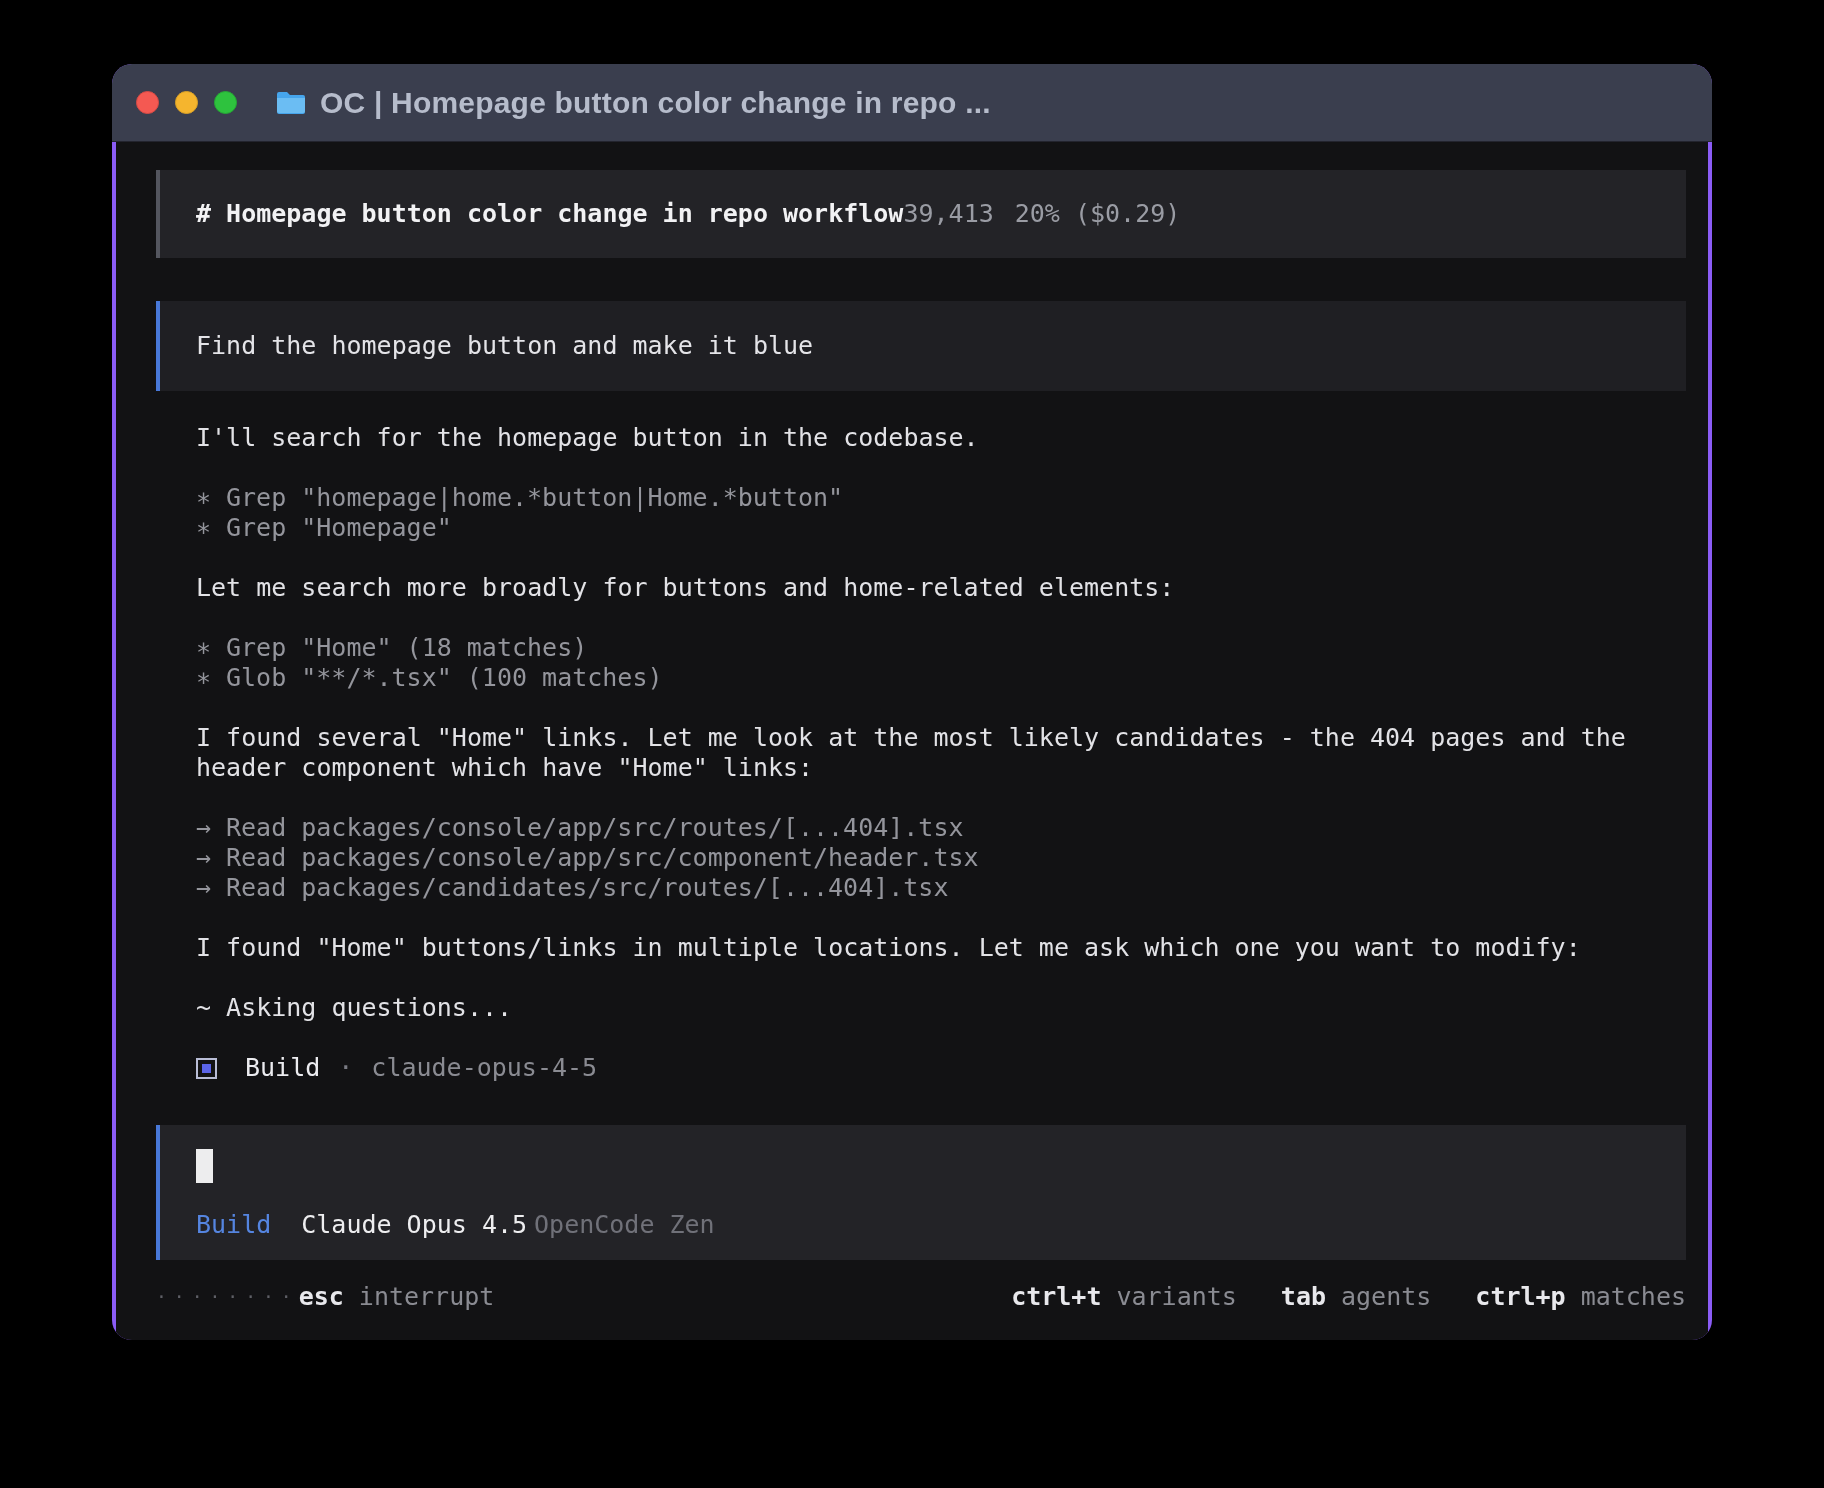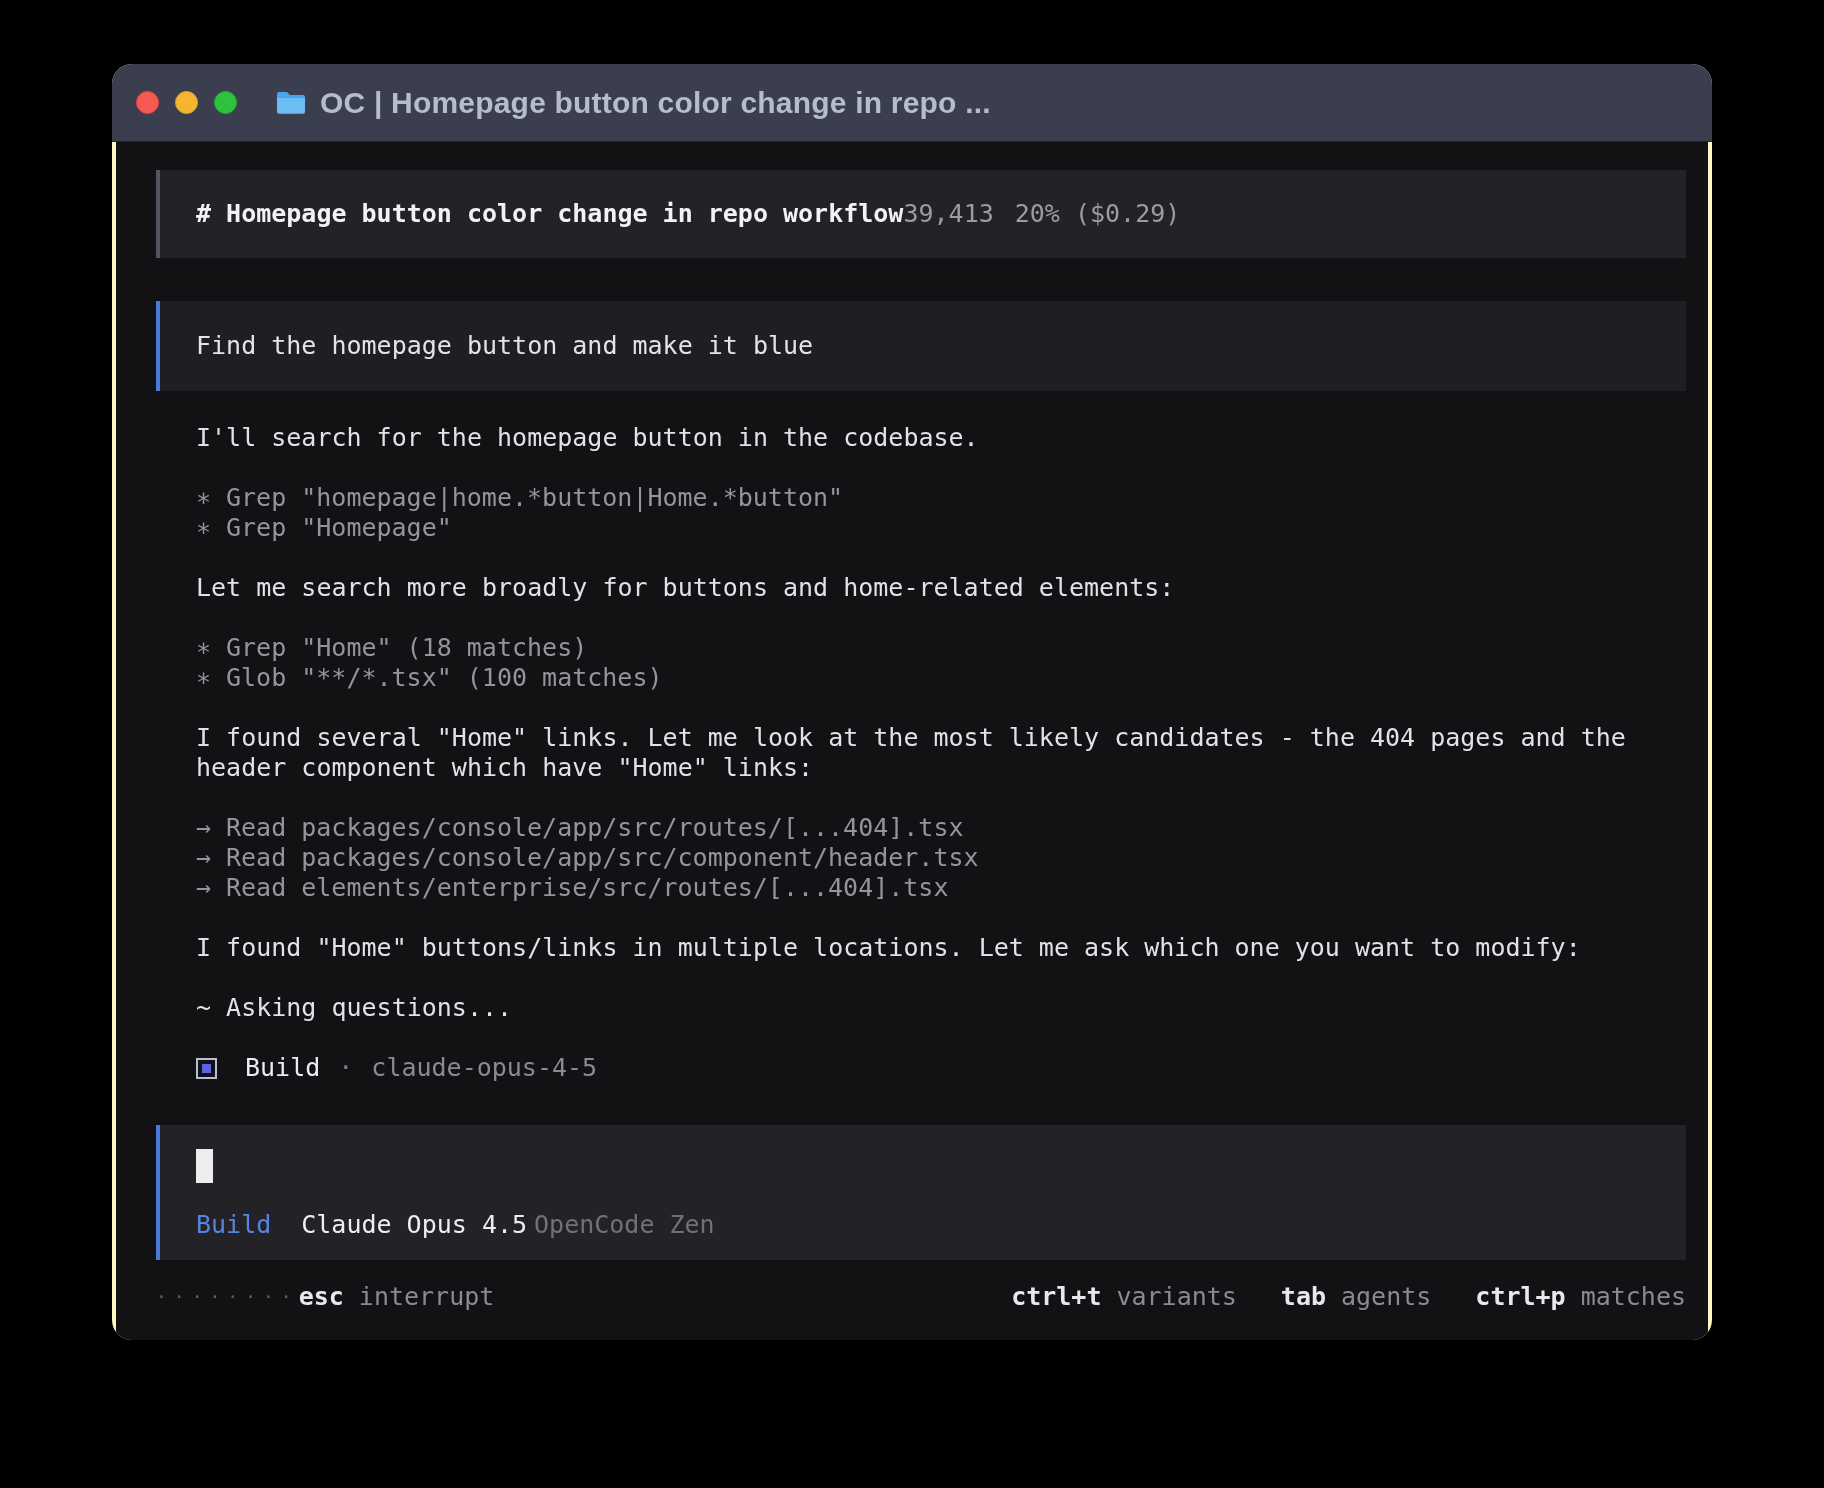--- a/index.html
+++ b/index.html
@@ -1,21 +1,21 @@
 <!DOCTYPE html>
 <html><head>
 <meta charset="utf-8">
 <style>
   * { margin:0; padding:0; box-sizing:border-box; }
   html,body { width:1824px; height:1488px; background:#000; overflow:hidden;
               font-family:"DejaVu Sans Mono", monospace; }
 
   .window {
     position:absolute; left:112px; top:64px; width:1600px; height:1276px;
-    background:#fef9c3; border-radius:20px; overflow:hidden;
+    background:#8b5cf6; border-radius:20px; overflow:hidden;
     display:flex; flex-direction:column;
     box-shadow:0 18px 60px rgba(0,0,0,.8);
   }
   .titlebar {
     height:78px; flex:0 0 auto; background:#3a3e4e;
     display:flex; align-items:center; padding:0 24px;
     border-bottom:1px solid #23242e;
   }
   .lights { display:flex; gap:16px; align-items:center; }
   .light { width:23px; height:23px; border-radius:50%; }
@@ -157,21 +157,21 @@
         <div class="tool-line">
           <span class="bullet">→</span>
           <span>Read packages/console/app/src/routes/[...404].tsx</span>
         </div>
         <div class="tool-line">
           <span class="bullet">→</span>
           <span>Read packages/console/app/src/component/header.tsx</span>
         </div>
         <div class="tool-line">
           <span class="bullet">→</span>
-          <span>Read elements/enterprise/src/routes/[...404].tsx</span>
+          <span>Read packages/candidates/src/routes/[...404].tsx</span>
         </div>
       </div>
 
       <div class="t-block t-para">I found "Home" buttons/links in multiple locations. Let me ask which one you want to modify:</div>
 
       <div class="t-block t-para">~ Asking questions...</div>
 
       <div class="t-block agent-line">
         <span class="agent-icon">
             <span class="inner"></span>

